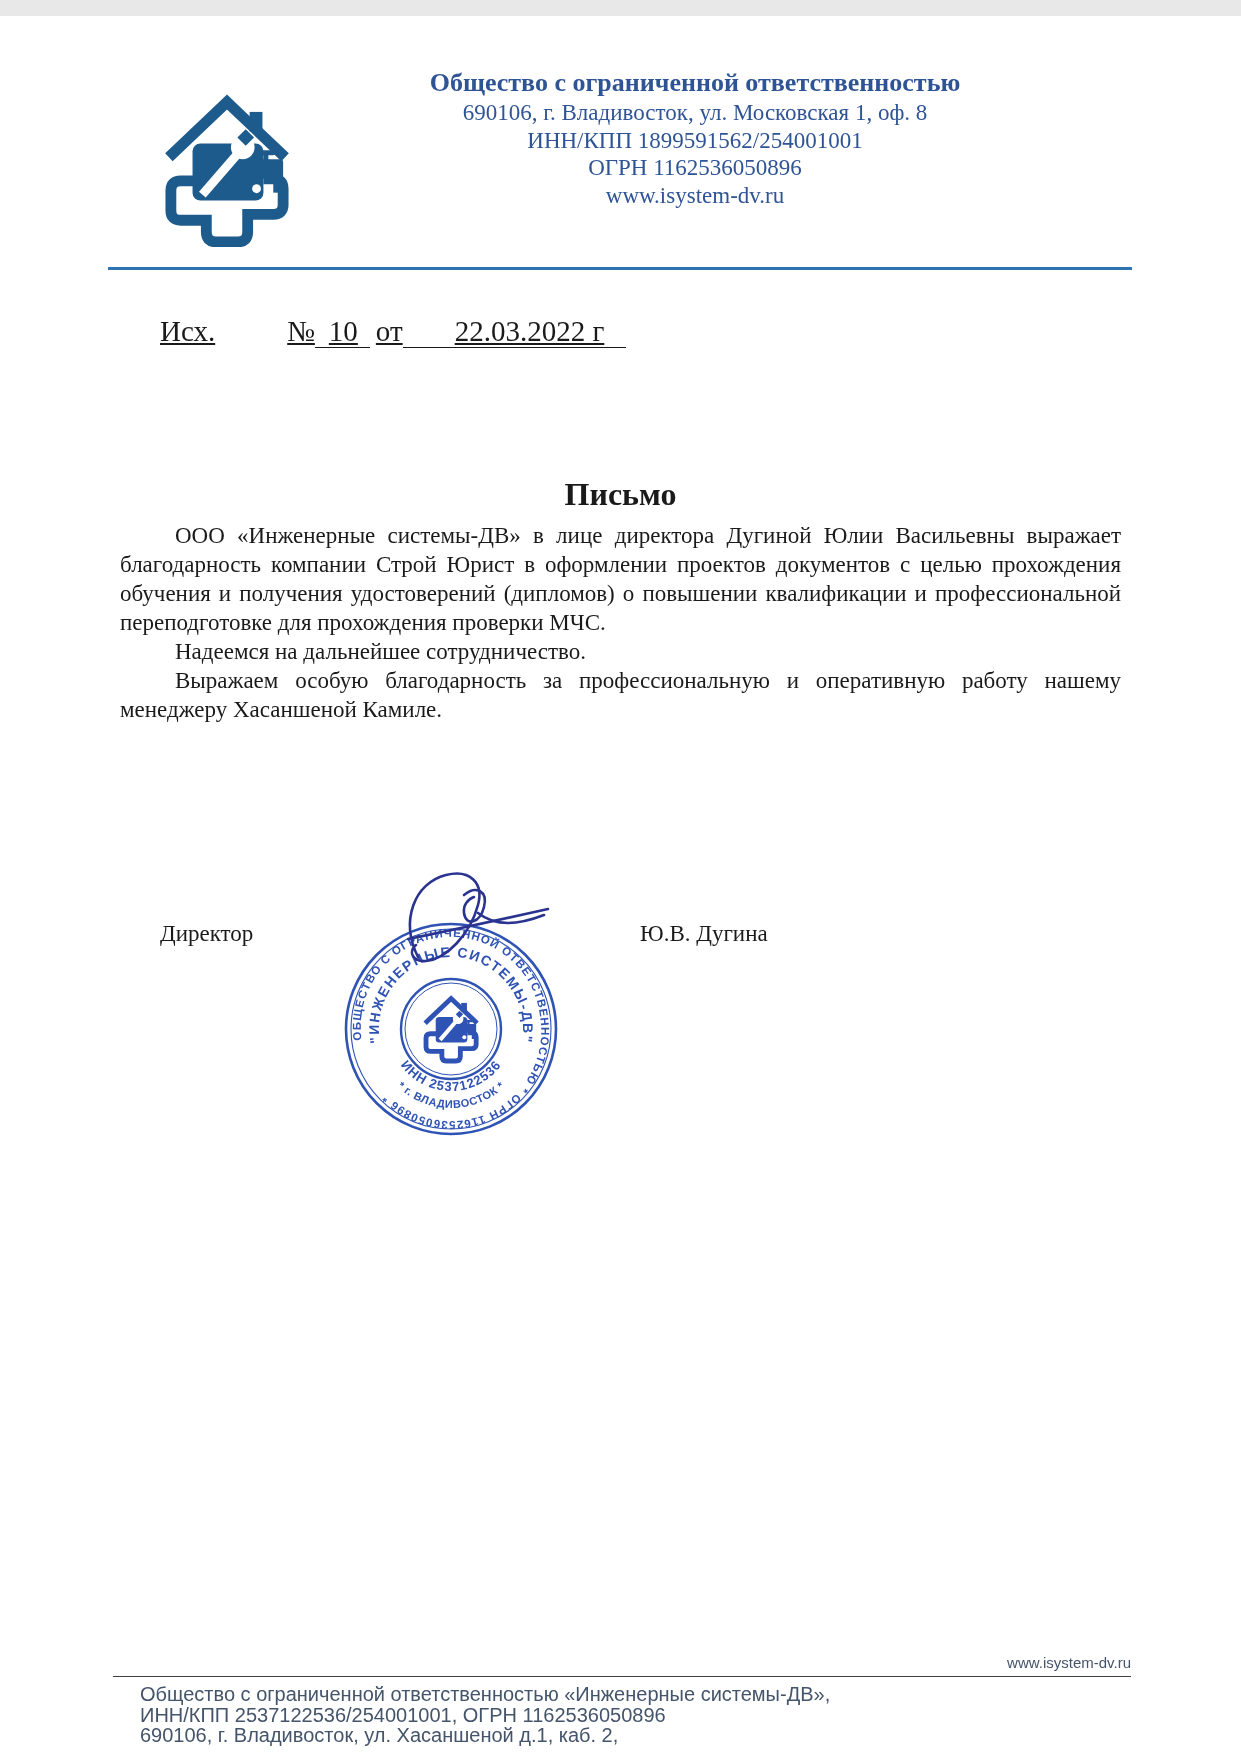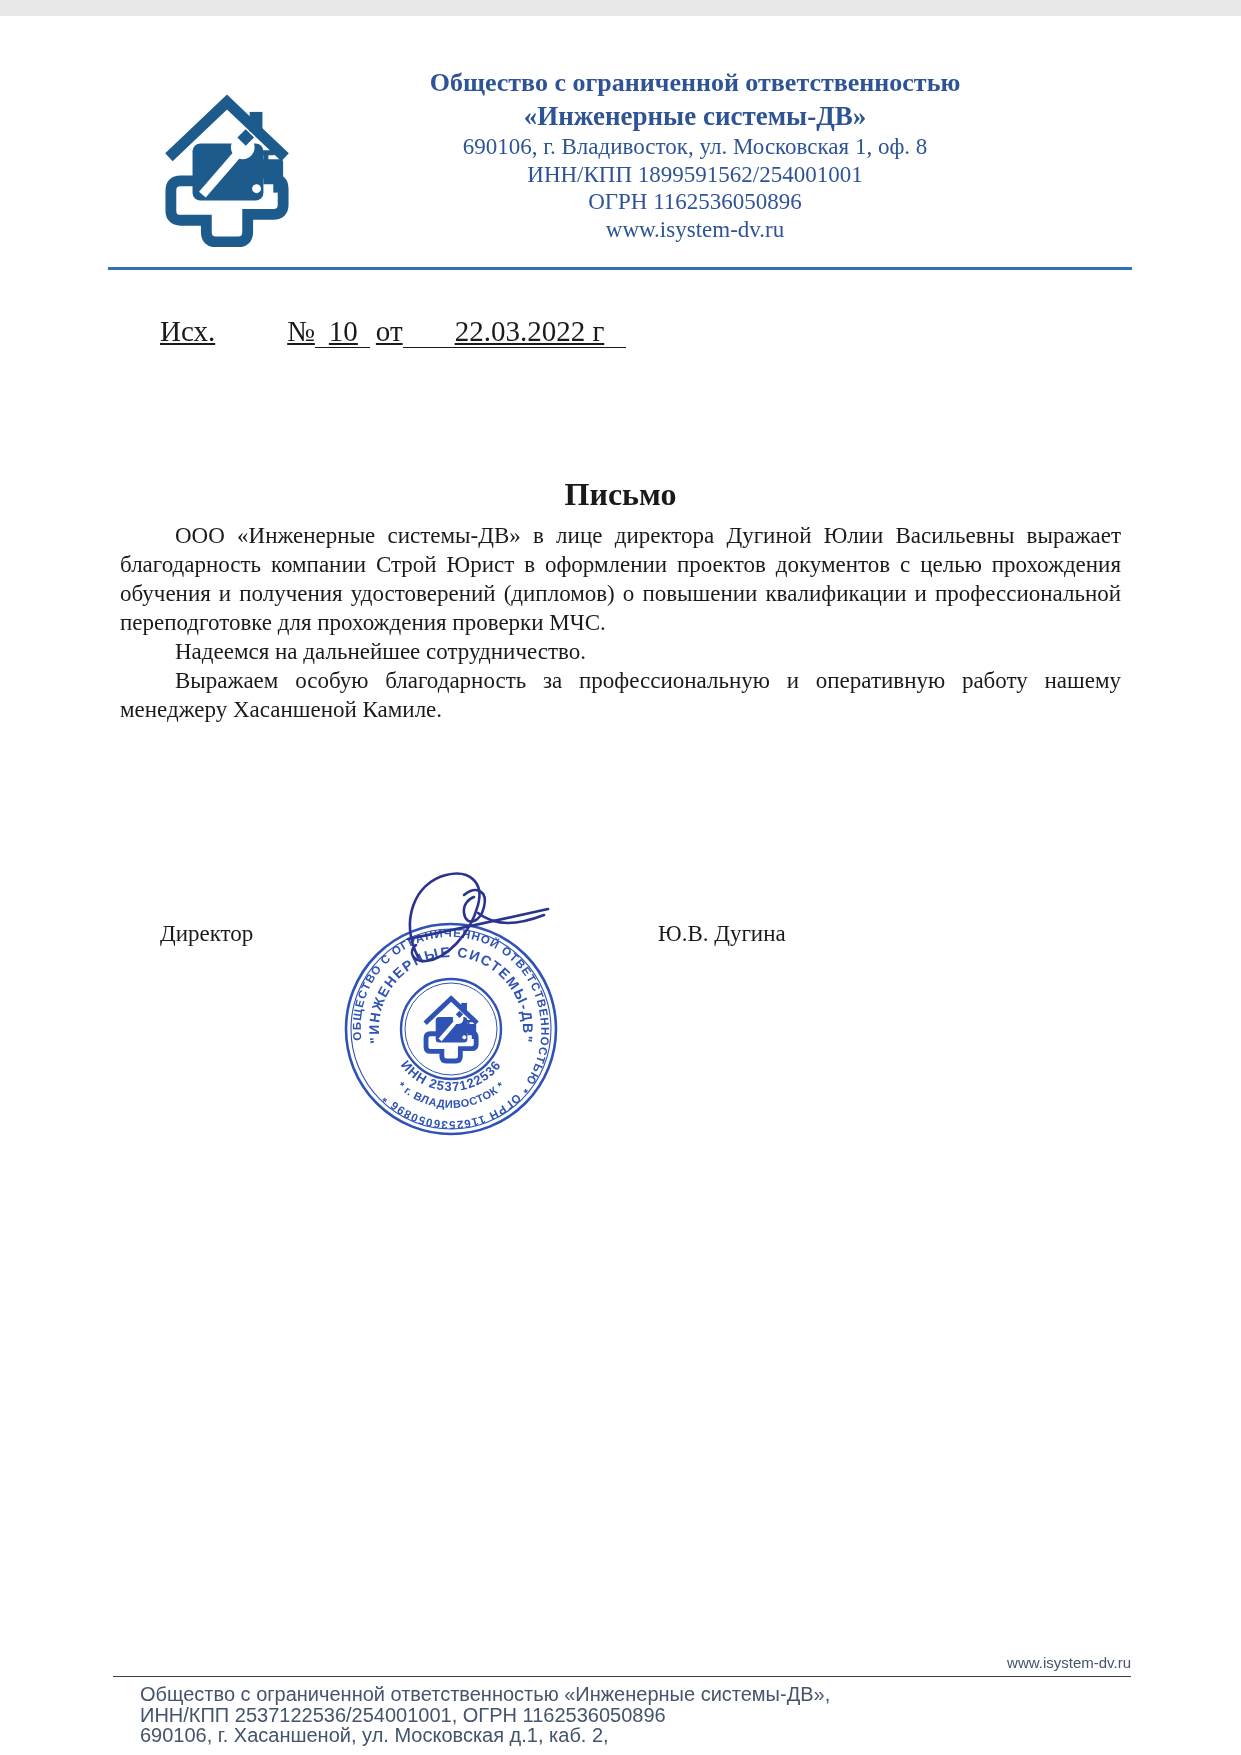--- a/index.html
+++ b/index.html
@@ -24,21 +24,21 @@
 
   
   .letter-title{position:absolute;left:120px;top:460px;width:1001px;text-align:center;
                 font-size:32px;font-weight:bold;}
   .letter-body{position:absolute;left:120px;top:505px;width:1001px;font-size:23px;line-height:29px;}
   .letter-body p{margin:0;text-align:justify;text-indent:55px;}
 
   
   .sig-row{position:absolute;left:0;top:905px;width:1241px;font-size:23px;}
   .sig-position{position:absolute;left:160px;}
-  .sig-name{position:absolute;left:658px;}
+  .sig-name{position:absolute;left:640px;}
 
   
   .stamp-wrap{position:absolute;left:318px;top:845px;width:280px;height:310px;}
 
   
   .footer-www{position:absolute;right:110px;top:1638px;font-family:"Liberation Sans",sans-serif;
               font-size:15px;color:#44546A;}
   .footer-rule{position:absolute;left:113px;top:1660px;width:1018px;border-top:1.5px solid #3f3f3f;}
   .footer-lines{position:absolute;left:140px;top:1668px;font-family:"Liberation Sans",sans-serif;
                 font-size:20px;line-height:20.5px;color:#44546A;}
@@ -73,21 +73,20 @@
 <div class="page">
 
   <div class="logo-wrap">
     <svg width="128" height="153" viewBox="0 0 130 155" style="color:#1E5B8D">
       <use href="#logo-art"></use>
     </svg>
   </div>
 
   <div class="hdr-text">
     <div class="hdr-line1">Общество с ограниченной ответственностью</div>
-    <div class="hdr-line2">«Инженерные системы-ДВ»</div>
     <div class="hdr-rest">690106, г. Владивосток, ул. Московская 1, оф. 8</div>
     <div class="hdr-rest">ИНН/КПП 1899591562/254001001</div>
     <div class="hdr-rest">ОГРН 1162536050896</div>
     <div class="hdr-rest">www.isystem-dv.ru</div>
   </div>
   <div class="hdr-rule"></div>
 
   <div class="ref-line">
     <span class="ref-label">Исх.</span><span>№</span><span class="u u-num">10</span><span class="ref-ot">от</span><span class="u u-date">22.03.2022 г</span>
   </div>
@@ -134,16 +133,16 @@
         <path d="M 90 78 C 130 70, 185 58, 230 48"></path>
       </g>
     </svg>
   </div>
 
   <div class="footer-www">www.isystem-dv.ru</div>
   <div class="footer-rule"></div>
   <div class="footer-lines">
     <div>Общество с ограниченной ответственностью «Инженерные системы-ДВ»,</div>
     <div>ИНН/КПП 2537122536/254001001, ОГРН 1162536050896</div>
-    <div>690106, г. Хасаншеной, ул. Московская д.1, каб. 2,</div>
+    <div>690106, г. Владивосток, ул. Хасаншеной д.1, каб. 2,</div>
   </div>
 
 </div>
 
 </body></html>

